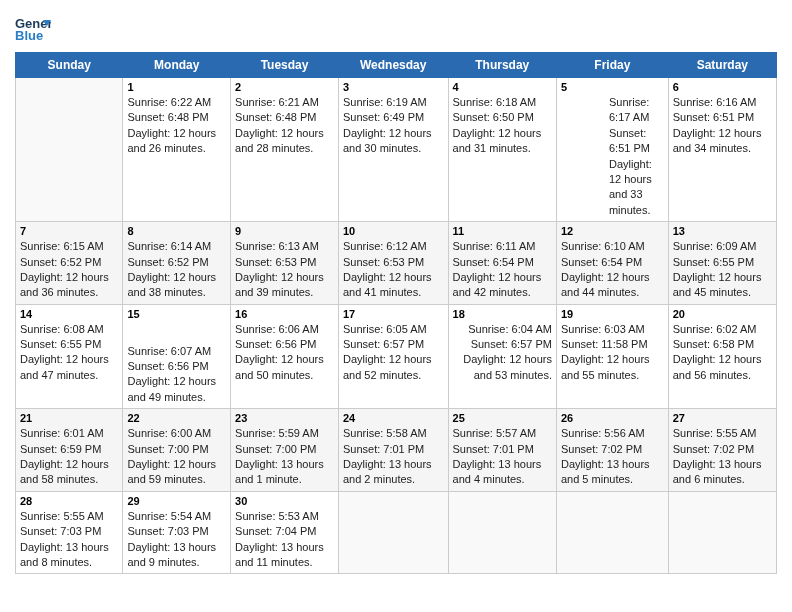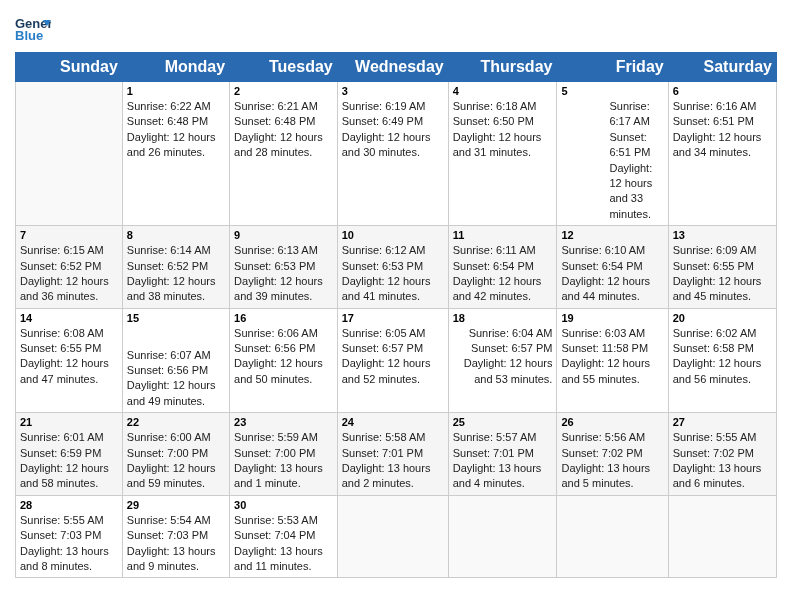--- a/index.html
+++ b/index.html
@@ -43,22 +43,22 @@
     }
     table {
       width: 100%;
       border-collapse: collapse;
       font-size: 10px;
     }
     thead tr th {
       background-color: #2a6ab0;
       color: #fff;
       padding: 5px 4px;
-      text-align: right;
-      font-size: 16px;
+      text-align: center;
+      font-size: 12px;
       font-weight: bold;
       border: 1px solid #2a6ab0;
     }
     tbody tr td {
       border: 1px solid #ccc;
       padding: 3px 4px;
       vertical-align: top;
       width: 113px;
       min-height: 70px;
       background: #fff;

